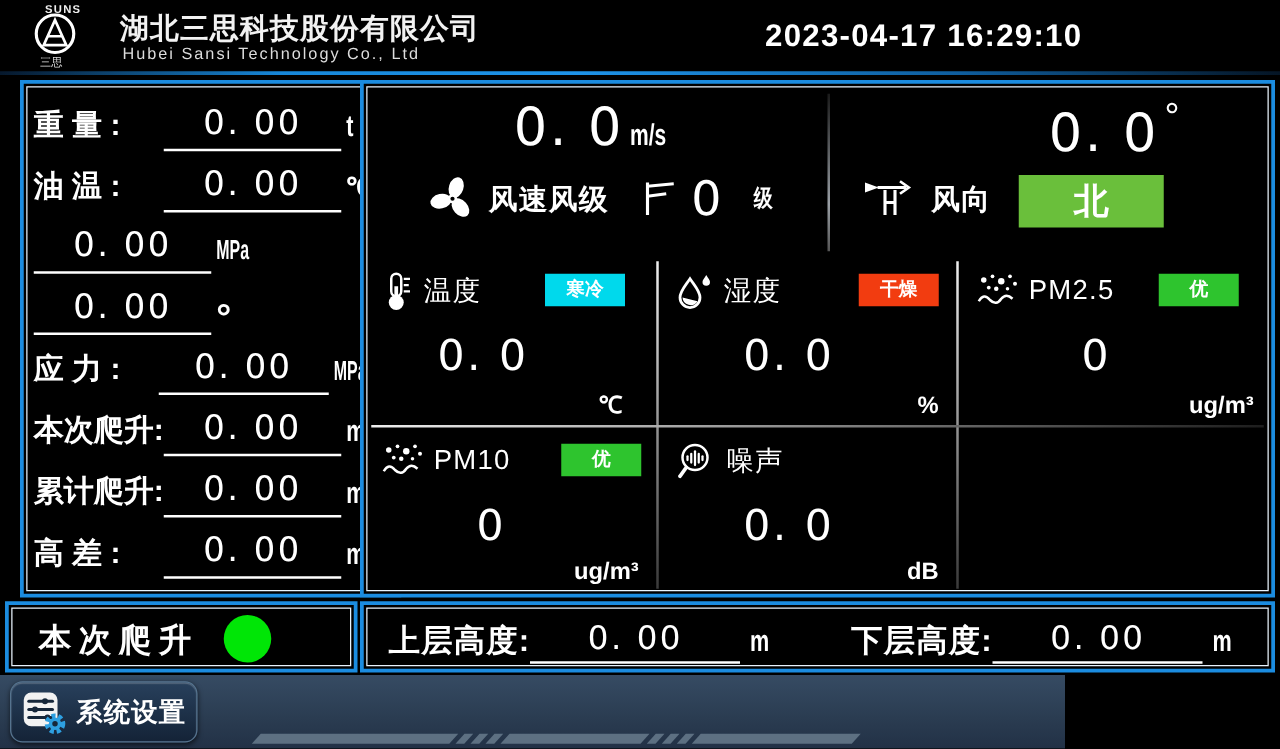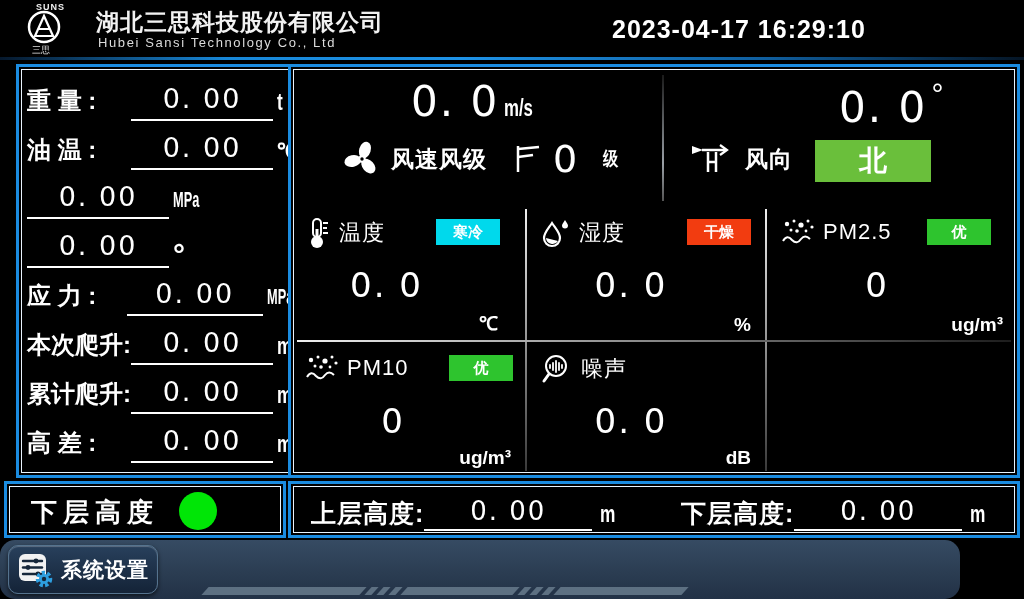--- a/index.html
+++ b/index.html
@@ -65,22 +65,22 @@
   #limit-box .lab{position:absolute;left:24px;top:11px;font-size:26px;font-weight:bold;letter-spacing:6px;}
   #limit-light{position:absolute;left:172px;top:8px;width:38px;height:38px;border-radius:50%;}
   #heights-box{left:288px;top:481px;width:732px;height:57px;}
   .hgroup{position:absolute;top:9px;display:flex;align-items:flex-end;}
   .hlabel{font-size:25px;font-weight:bold;letter-spacing:1px;line-height:36px;}
   .hvalue{width:168px;text-align:center;font-size:26px;letter-spacing:2px;border-bottom:2px solid #fff;
     line-height:36px;font-family:"DejaVu Sans",sans-serif;}
   .hunit{margin-left:8px;font-size:24px;font-weight:bold;transform:scaleX(0.72);transform-origin:left bottom;
     display:inline-block;line-height:34px;}
   
-  #taskbar{position:absolute;left:0;top:540px;width:960px;height:59px;
-    background:linear-gradient(180deg,#364b63 0%,#2b3d52 55%,#223146 100%);border-radius:15px;}
+  #taskbar{position:absolute;left:0;top:540px;width:852px;height:59px;
+    background:linear-gradient(180deg,#364b63 0%,#2b3d52 55%,#223146 100%);}
   #settings-btn{position:absolute;left:8px;top:5px;width:150px;height:49px;border-radius:10px;
     background:linear-gradient(180deg,#28405c 0%,#142337 100%);
     border:1px solid #55738e;box-shadow:0 2px 4px rgba(0,0,0,.6), inset 0 1px 1px rgba(255,255,255,.25);
     display:flex;align-items:center;gap:8px;padding:0 8px;box-sizing:border-box;cursor:pointer;}
   #settings-btn .btn-label{font-size:21px;font-weight:bold;color:#fff;letter-spacing:1px;}
   .stripes{position:absolute;left:205px;top:47px;height:8px;display:flex;gap:5px;}
   .stripes div{background:#5d7082;transform:skewX(-42deg);}
   .s-long1{width:158px;} .s-long2{width:112px;} .s-long3{width:128px;} .s-tick{width:7px;}
   svg{display:block;}
 </style>
@@ -282,21 +282,21 @@
         </svg>
         <span class="cell-label">噪声</span>
       </div>
       <div class="cell-value">0. 0</div>
       <div class="cell-unit">dB</div>
     </div>
 
   </div>
 
   <div id="limit-box" class="panel">
-    <div class="lab">下层高度</div>
+    <div class="lab">本次爬升</div>
     <div id="limit-light" style="background-color: rgb(0, 230, 6);"></div>
   </div>
 
   <div id="heights-box" class="panel">
     <div class="hgroup" style="left:20px;">
       <span class="hlabel">上层高度:</span>
       <span class="hvalue">0. 00</span>
       <span class="hunit">m</span>
     </div>
     <div class="hgroup" style="left:390px;">

